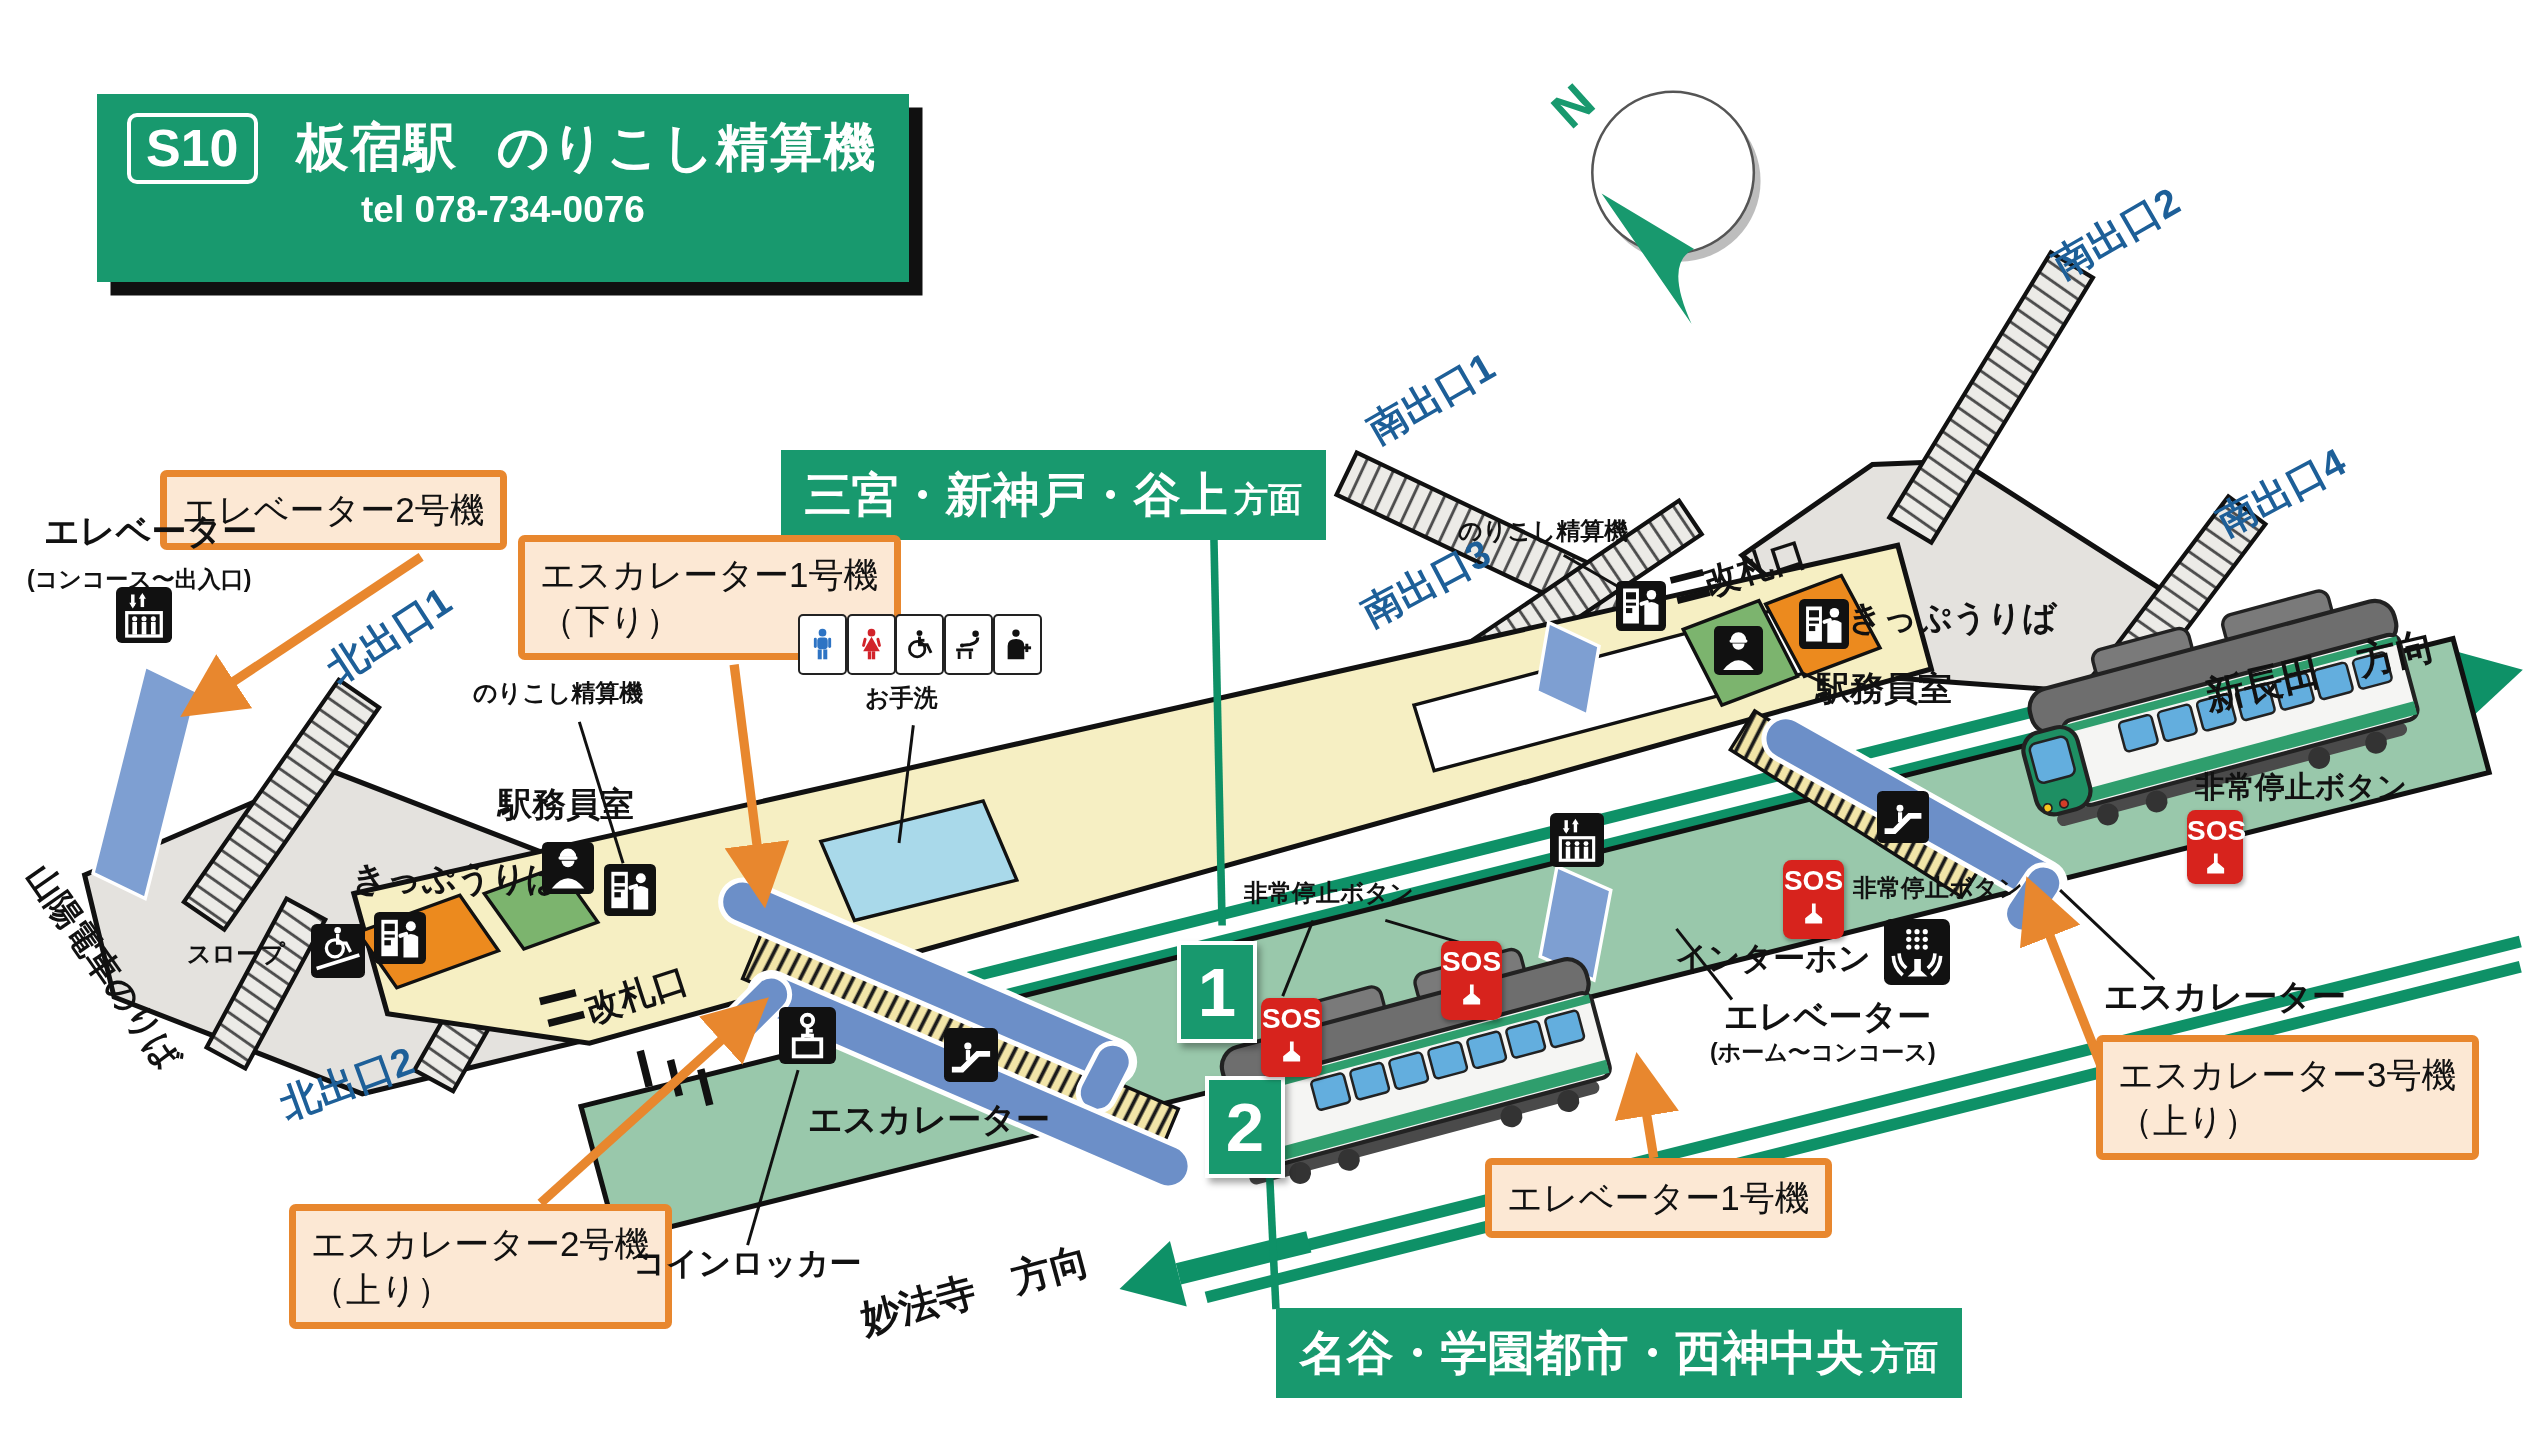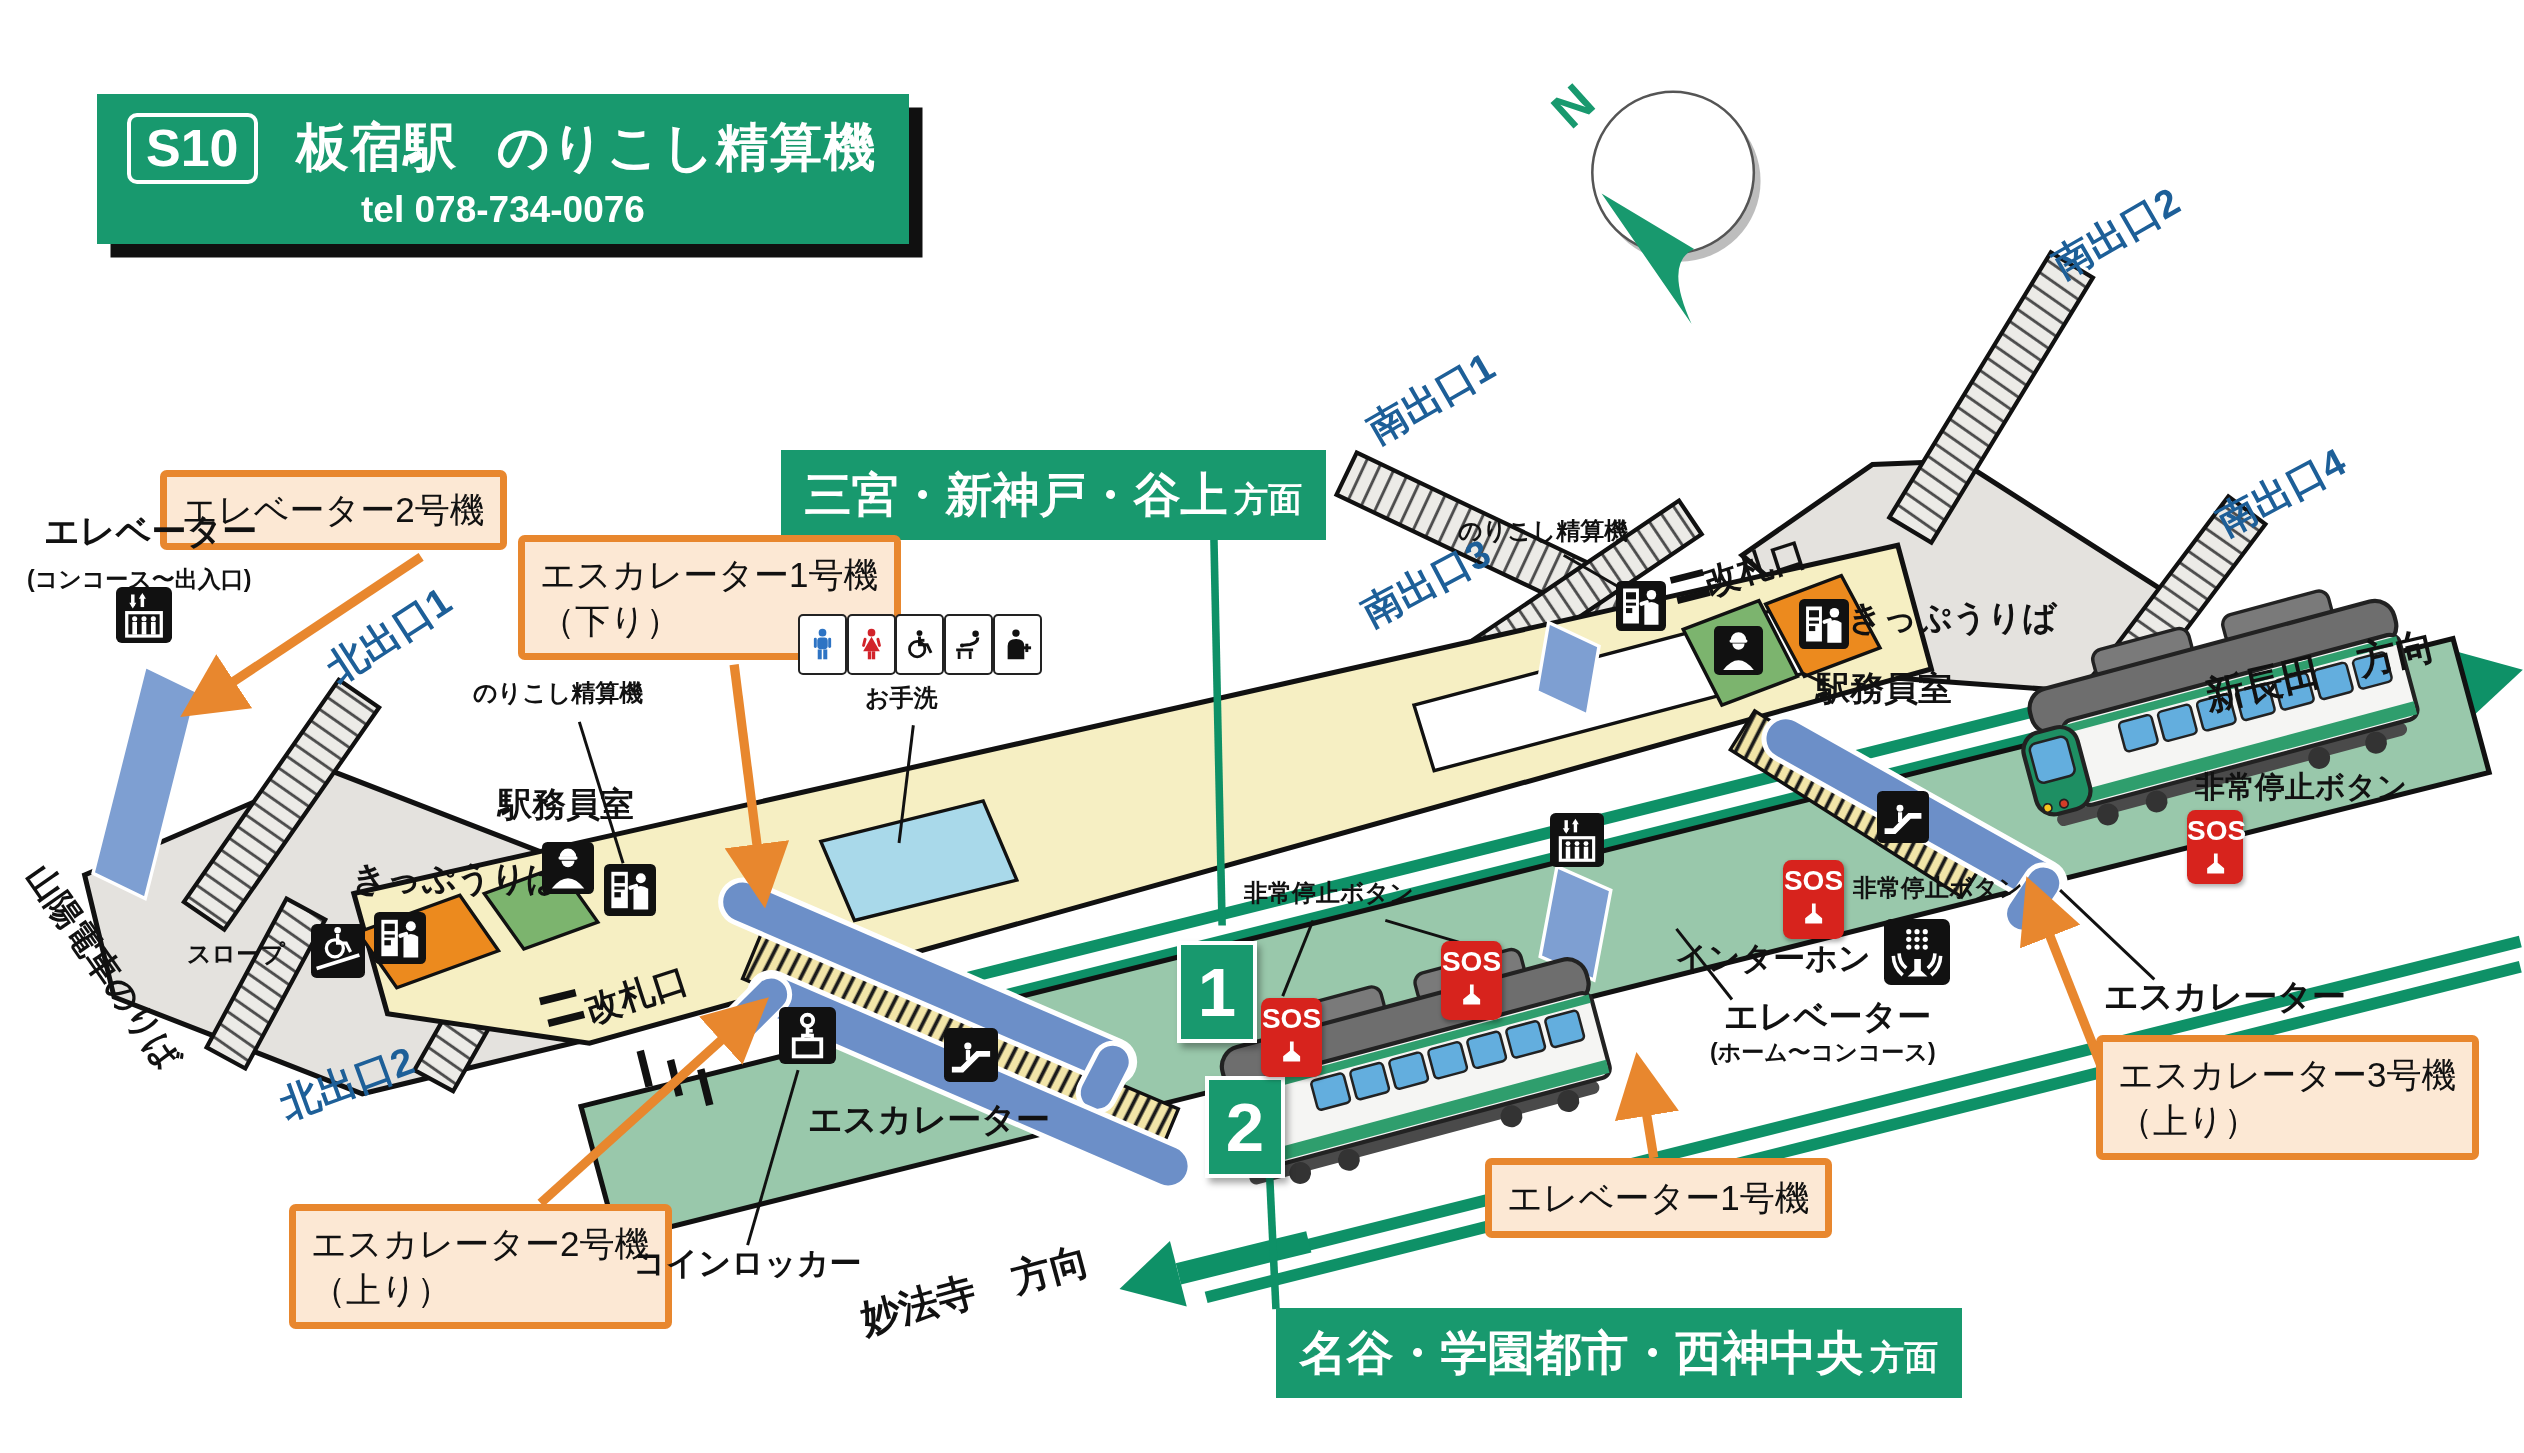--- a/index.html
+++ b/index.html
@@ -6,21 +6,21 @@
   .stage{position:relative;width:2525px;height:1453px;background:#fff;overflow:hidden;
          font-family:"Liberation Sans","DejaVu Sans",sans-serif;}
   svg.map{position:absolute;left:0;top:0;}
   .lbl{position:absolute;font-weight:bold;color:#111;font-size:24px;line-height:1.08;white-space:nowrap;}
   .exit{color:#1d5f98;font-size:39px;}
   .callout{position:absolute;background:#fce8d4;border:7.6px solid #e8872e;border-radius:6.7px;
            padding:10px 15px;font-size:35px;font-weight:normal;color:#111;line-height:1.3;white-space:nowrap;}
   .banner{position:absolute;background:#18996e;color:#fff;font-weight:bold;padding:13.5px 23.6px;white-space:nowrap;}
   .banner .main{font-size:47px;}
   .banner .suffix{font-size:34px;margin-left:6.7px;}
-  .titlebox{position:absolute;left:97px;top:94px;width:812px;height:150px;background:#18996e;
+  .titlebox{position:absolute;left:97px;top:94px;width:812px;height:188px;background:#18996e;
             box-shadow:13.5px 13.5px 0 #101010;color:#fff;}
   .titlerow{display:flex;align-items:center;gap:39px;padding:18.5px 0 0 30px;}
   .badge{border:4.2px solid #fff;border-radius:10px;font-size:52px;font-weight:bold;padding:1.7px 15px;}
   .ttl{font-size:52px;font-weight:bold;letter-spacing:1.7px;}
   .tel{font-size:37px;font-weight:bold;text-align:center;margin-top:5px;}
   .tile{position:absolute;width:72px;height:94px;background:#18996e;border:4.2px solid #fff;color:#fff;
         font-size:69px;font-weight:bold;display:flex;align-items:center;justify-content:center;
         box-shadow:4.2px 5px 6.7px rgba(0,0,0,.35);}
   .icon{position:absolute;}
   .icon svg{display:block;width:100%;height:100%;}

